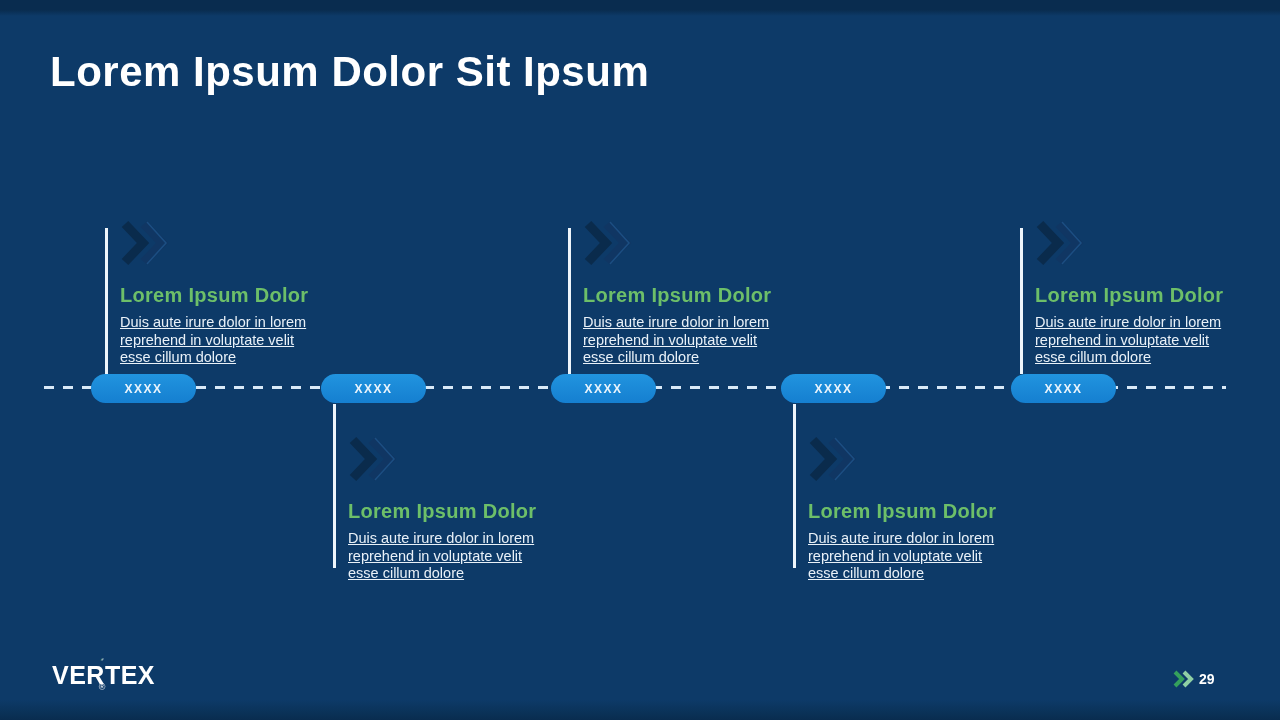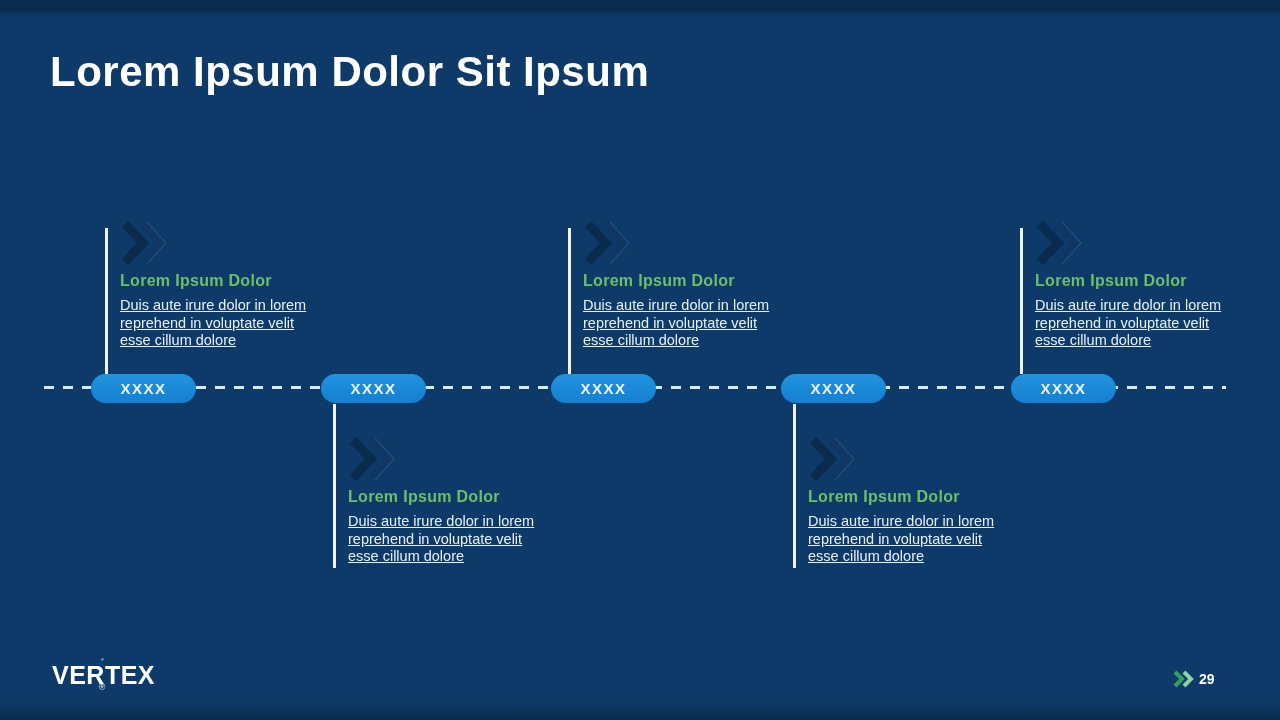--- a/index.html
+++ b/index.html
@@ -18,37 +18,37 @@
   }
   
   .dash-line {
     position:absolute; left:44px; top:386px; width:1182px; height:3px;
     background:repeating-linear-gradient(90deg,#d9e9f7 0 10px,transparent 10px 19px);
   }
   .pill {
     position:absolute; top:374px; width:105px; height:29px;
     background:linear-gradient(180deg,#2194df 0%,#157fd0 100%);
     border-radius:15px; display:flex; align-items:center; justify-content:center;
-    color:#eaf4fc; font-size:15px; font-weight:bold; letter-spacing:1.5px;
+    color:#eaf4fc; font-size:12px; font-weight:bold; letter-spacing:1.5px;
     z-index:3;
   }
   .pill-1{left:91px;} .pill-2{left:321px;} .pill-3{left:551px;} .pill-4{left:781px;} .pill-5{left:1011px;}
   
   .block {
     position:absolute; width:230px;
     border-left:3px solid #eef5fb; padding-left:12px; z-index:2;
   }
   .block.top    { top:228px; height:146px; }
   .block.bottom { top:404px; height:164px; }
   .block.b1{left:105px;} .block.b2{left:568px;} .block.b3{left:1020px;}
   .block.b4{left:333px;} .block.b5{left:793px;}
   .chev-watermark { display:block; margin-top:-8px; }
   .block.bottom .chev-watermark { margin-top:32px; }
   .block-heading {
-    margin-top:6px; font-size:16px; font-weight:bold; color:#6dbf69; letter-spacing:.3px;
+    margin-top:18px; font-size:20px; font-weight:bold; color:#6dbf69; letter-spacing:.3px;
   }
   .block-body {
     margin-top:7px; font-size:14.5px; line-height:17.5px; color:#e9f1f8; width:205px;
   }
   .block-body span { display:block;text-decoration:underline; }
   
   .logo {
     position:absolute; left:48px; top:658px; height:42px;
     display:flex; align-items:center;flex-direction:column;
   }

